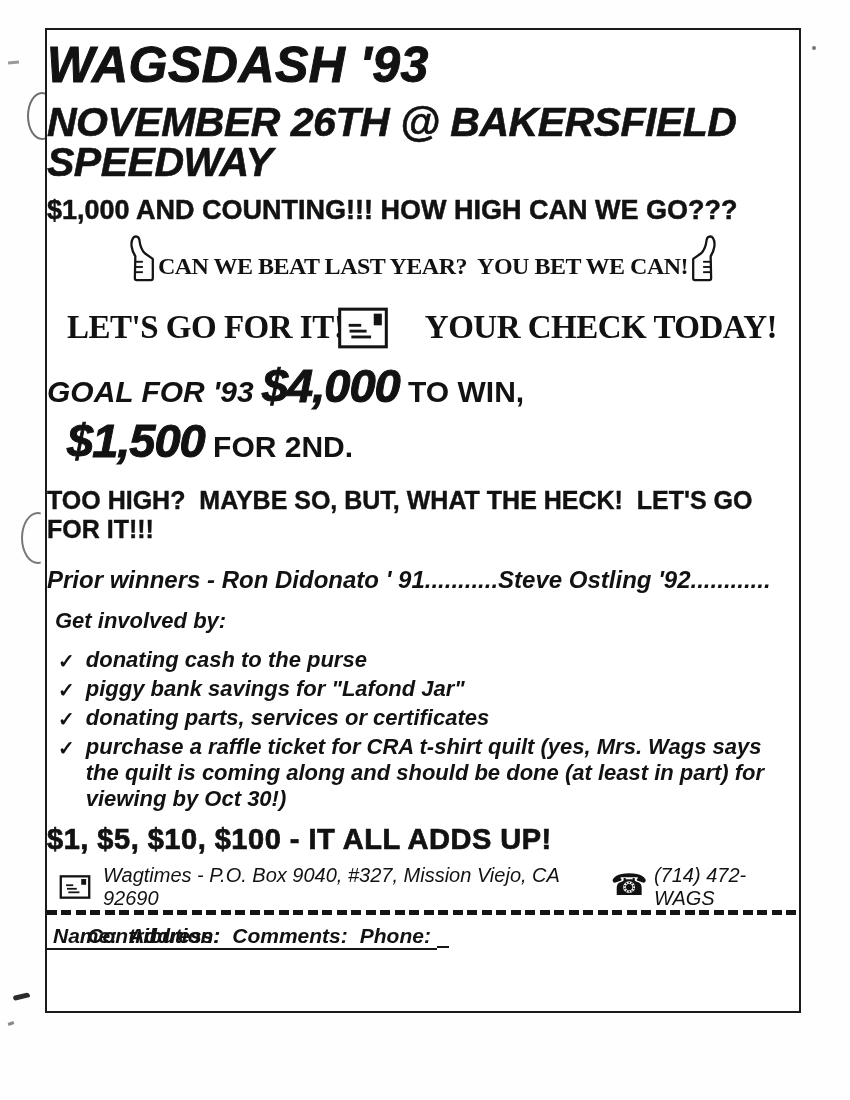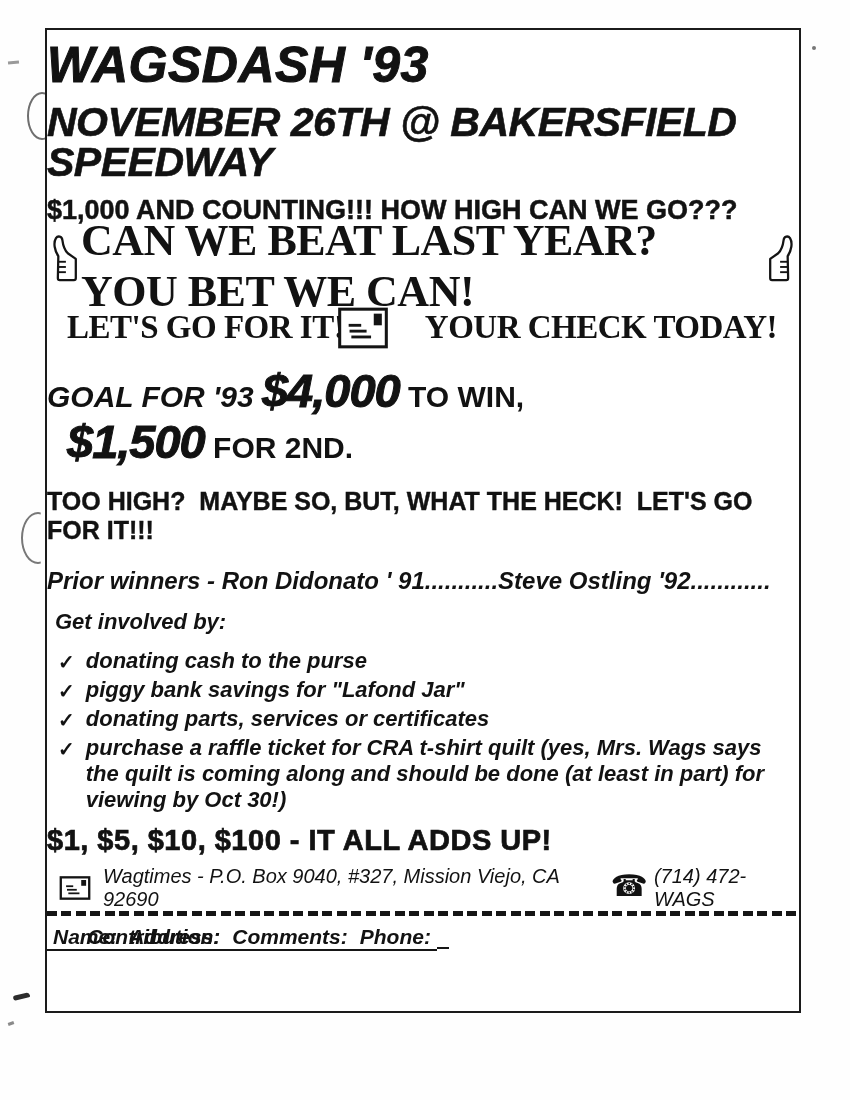--- a/index.html
+++ b/index.html
@@ -30,35 +30,35 @@
     font-weight:bold; font-style:italic; letter-spacing:-0.5px;
     -webkit-text-stroke:0.6px #121212;
   }
   .counting {
     margin-top:13px; font-size:27px; line-height:31px; font-weight:bold;
     -webkit-text-stroke:0.5px #121212;
   }
   .beat-row {
     margin-top:15px; height:50px;
     display:flex; align-items:center; justify-content:center;
-    font-family:"Liberation Serif", serif; font-weight:bold; font-size:44px;
+    font-family:"Liberation Serif", serif; font-weight:bold; font-size:24px;
     letter-spacing:-0.5px;
   }
   .thumb { width:34px; height:50px; transform:translateY(-8px); flex:0 0 auto; }
   .thumb.flip svg { transform:scaleX(-1); }
   .go-row {
     margin-top:9px; height:55px;
     display:flex; align-items:center; justify-content:space-between;
     padding:0 22px 0 20px;
     font-family:"Liberation Serif", serif; font-weight:bold; font-size:33px;
     letter-spacing:-0.5px;
   }
   .envelope-big { width:52px; height:48px; flex:0 0 auto; transform:translateX(-22px); }
 
-  .goal-line1 { margin-top:15px; line-height:42px; font-weight:bold; font-size:30px; }
+  .goal-line1 { margin-top:6px; line-height:50px; font-weight:bold; font-size:30px; }
   .goal-line2 { line-height:48px; font-weight:bold; font-size:30px; transform:translateX(20px); }
   .goal-italic { font-style:italic; }
   .goal-amount { font-style:italic; font-size:47px; letter-spacing:-1px; -webkit-text-stroke:1px #121212; }
 
   .too-high { margin-top:15px; font-size:25px; line-height:29px; font-weight:bold; -webkit-text-stroke:0.4px #121212; }
 
   .prior { margin-top:22px; font-size:24px; line-height:27px; font-weight:bold; font-style:italic; }
 
   .get-involved { margin-top:15px; padding-left:8px; font-size:22px; line-height:25px; font-weight:bold; font-style:italic; }
 

